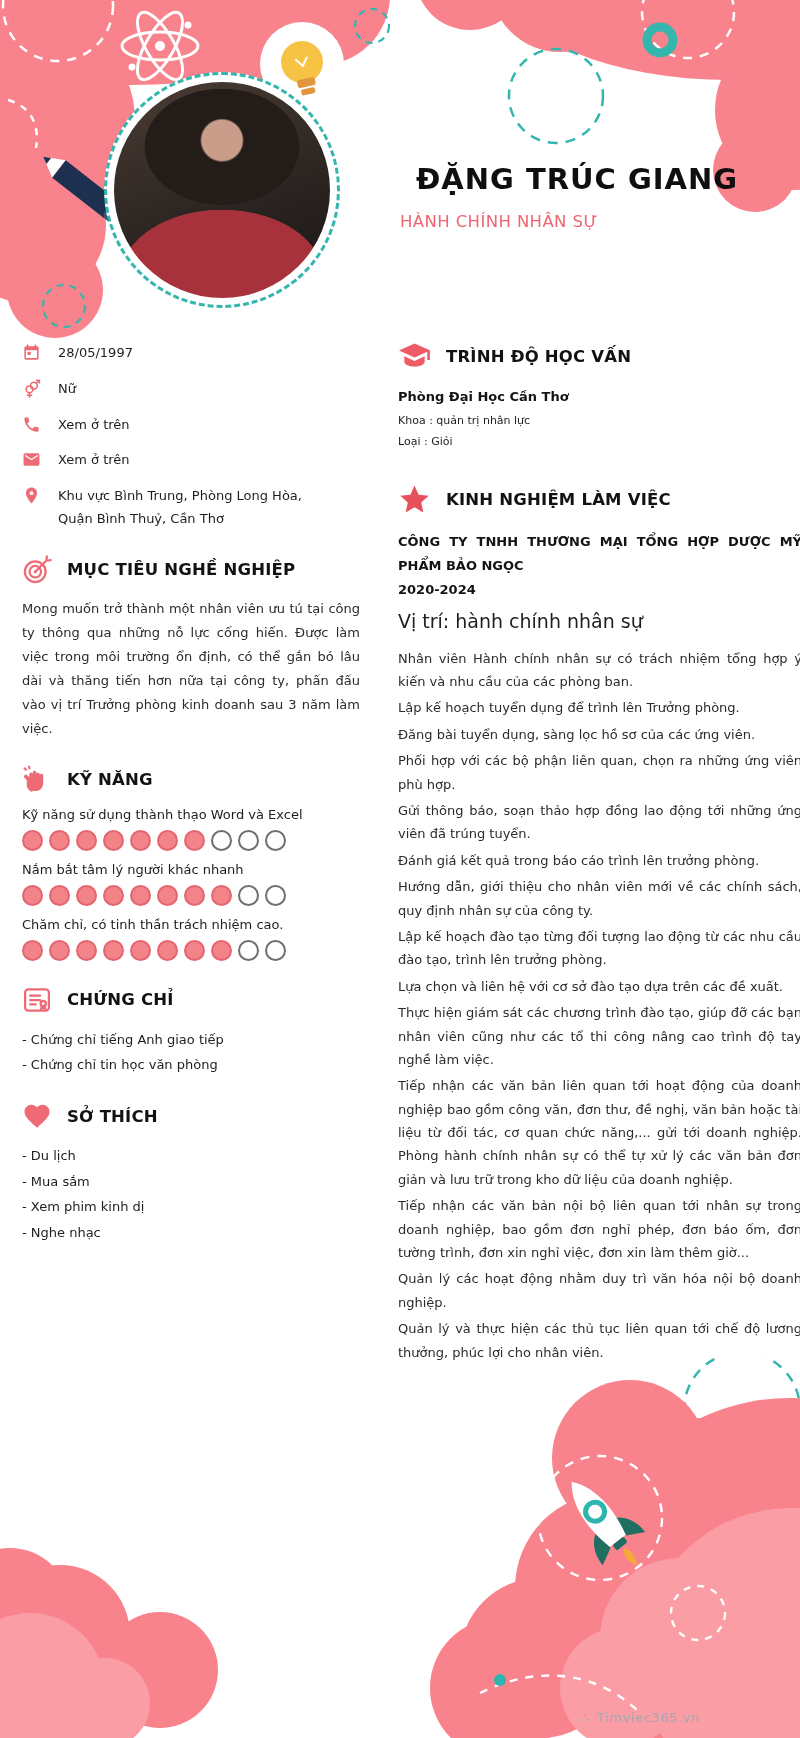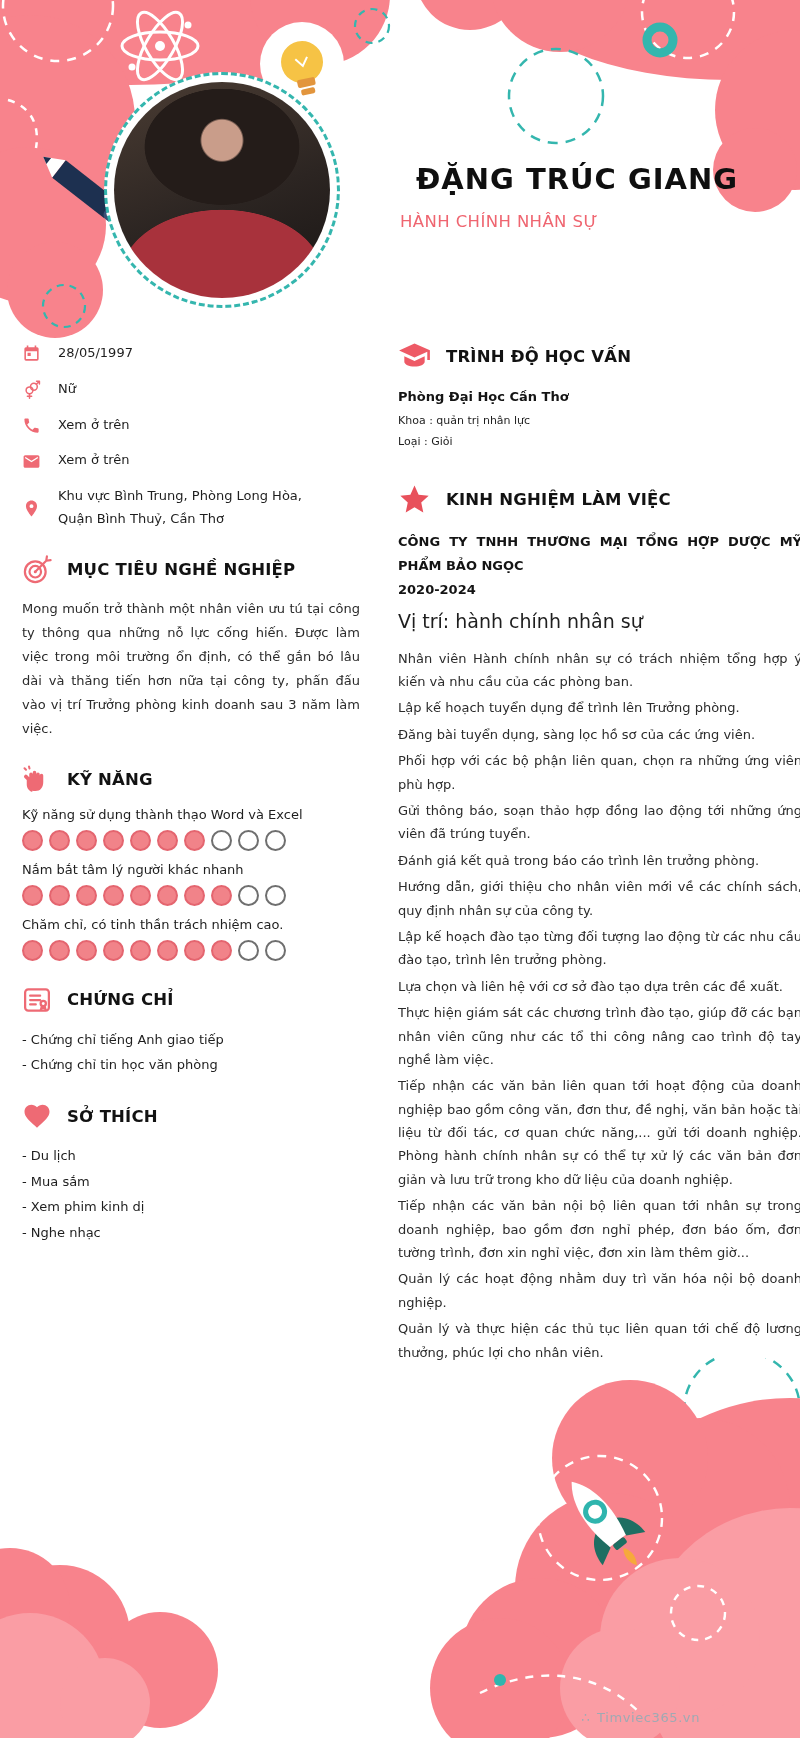--- a/index.html
+++ b/index.html
@@ -29,21 +29,21 @@
 
   
   .name-block{position:absolute;left:400px;top:146px;z-index:2}
   .name-block h1{margin:16px;font-size:29px;font-weight:700;letter-spacing:1px;color:#0f0f0f}
   .name-block .subtitle{margin-top:11px;font-size:16.5px;color:#ef6570;letter-spacing:.4px}
 
   
   .left-col{position:absolute;left:22px;top:342px;width:338px;z-index:3}
   .right-col{position:absolute;left:398px;top:340px;width:404px;z-index:3}
 
-  .info-item{display:flex;gap:17px;margin-bottom:13px;font-size:13px;align-items:center;color:#1e1e1e}
+  .info-item{display:flex;gap:17px;margin-bottom:13px;font-size:13px;align-items:flex-start;color:#1e1e1e}
   .info-icon{width:19px;height:19px;flex:0 0 19px;color:#ee6a74;margin-top:1px}
   .info-icon svg{width:100%;height:100%;display:block}
   .info-lines div{line-height:1.75}
 
   .section-header{display:flex;align-items:center;gap:15px;margin:24px 0 12px}
   .section-header.first{margin-top:0}
   .sec-icon{width:30px;height:30px;color:#ee6a74;flex:0 0 30px}
   .sec-icon.big{width:33px;height:33px;flex-basis:33px}
   .sec-icon svg{width:100%;height:100%;display:block}
   .sec-icon.star-color{color:#e8505b}

